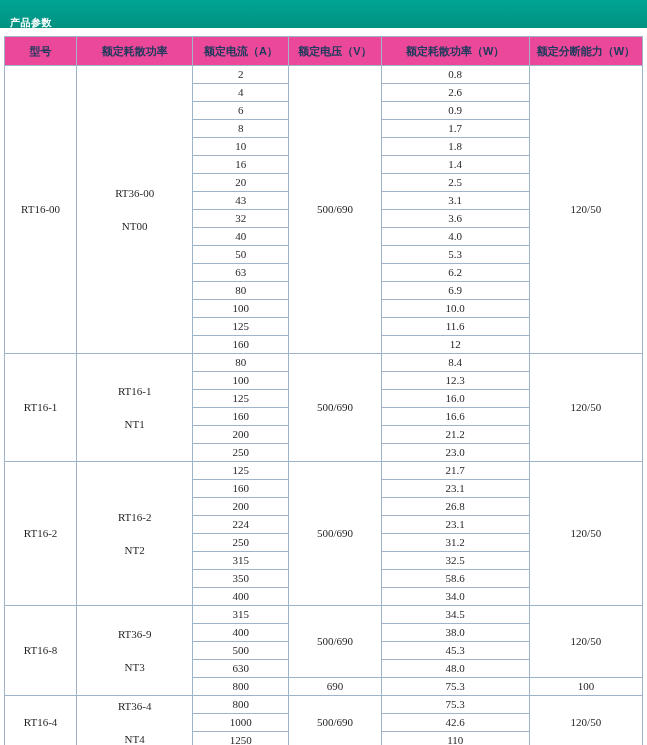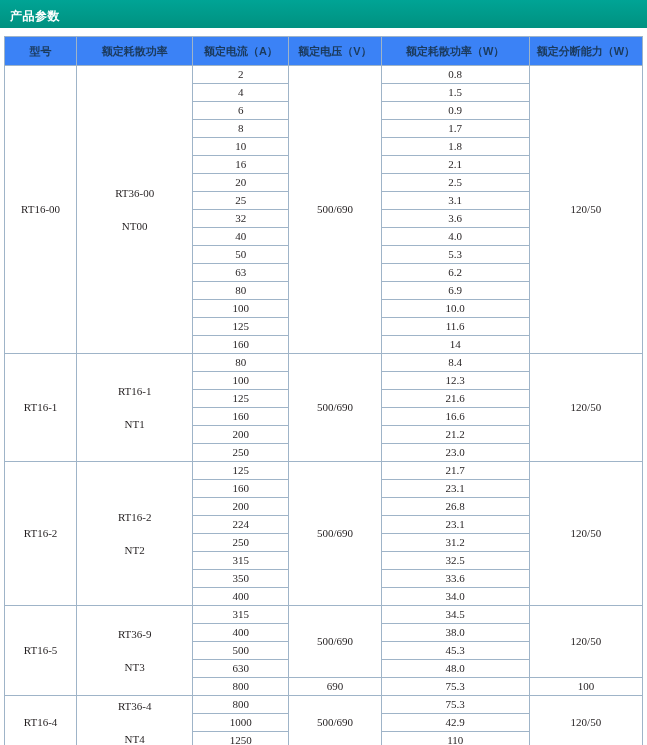--- a/index.html
+++ b/index.html
@@ -24,23 +24,23 @@
     left: 0;
     top: 0;
     width: 647px;
     height: 28px;
     background: #00a08b;
     background: linear-gradient(to bottom, #00a495 0%, #009180 100%);
   }
   .title-bar .title-text {
     position: absolute;
     left: 10px;
-    top: 8px;
+    top: 16px;
     font-family: "Liberation Sans", "DejaVu Sans", sans-serif;
-    font-size: 12px;
+    font-size: 10px;
     font-weight: bold;
     color: #ffffff;
     letter-spacing: 0.5px;
   }
   table.spec {
     position: absolute;
     left: 4px;
     top: 36px;
     width: 639px;
     border-collapse: collapse;
@@ -48,21 +48,21 @@
     font-size: 11px;
   }
   table.spec td, table.spec th {
     border: 1px solid #9fb4c8;
     text-align: center;
     vertical-align: middle;
     padding: 0;
     line-height: 1.1;
   }
   thead th {
-    background: #3b82f6;
+    background: #ec4899;
     height: 28px;
     font-family: "Liberation Sans", "DejaVu Sans", sans-serif;
     font-size: 11px;
     font-weight: bold;
     color: #1b3a5c;
   }
   td.model, td.equiv, td.voltage, td.breaking {
     font-size: 11px;
   }
   td.equiv .line2 {
@@ -115,44 +115,44 @@
           <span>RT36-00</span>
           <span class="line2">NT00</span>
         </td>
         <td class="cur">2</td>
         <td class="voltage" rowspan="16">500/690</td>
         <td class="pow">0.8</td>
         <td class="breaking" rowspan="16">120/50</td>
       </tr>
       <tr>
           <td class="cur">4</td>
-          <td class="pow">1.5</td>
+          <td class="pow">2.6</td>
         </tr>
       <tr>
           <td class="cur">6</td>
           <td class="pow">0.9</td>
         </tr>
       <tr>
           <td class="cur">8</td>
           <td class="pow">1.7</td>
         </tr>
       <tr>
           <td class="cur">10</td>
           <td class="pow">1.8</td>
         </tr>
       <tr>
           <td class="cur">16</td>
-          <td class="pow">2.1</td>
+          <td class="pow">1.4</td>
         </tr>
       <tr>
           <td class="cur">20</td>
           <td class="pow">2.5</td>
         </tr>
       <tr>
-          <td class="cur">25</td>
+          <td class="cur">43</td>
           <td class="pow">3.1</td>
         </tr>
       <tr>
           <td class="cur">32</td>
           <td class="pow">3.6</td>
         </tr>
       <tr>
           <td class="cur">40</td>
           <td class="pow">4.0</td>
         </tr>
@@ -171,41 +171,41 @@
       <tr>
           <td class="cur">100</td>
           <td class="pow">10.0</td>
         </tr>
       <tr>
           <td class="cur">125</td>
           <td class="pow">11.6</td>
         </tr>
       <tr>
           <td class="cur">160</td>
-          <td class="pow">14</td>
+          <td class="pow">12</td>
         </tr>
 
       <tr>
         <td class="model" rowspan="6">RT16-1</td>
         <td class="equiv" rowspan="6">
           <span>RT16-1</span>
           <span class="line2">NT1</span>
         </td>
         <td class="cur">80</td>
         <td class="voltage" rowspan="6">500/690</td>
         <td class="pow">8.4</td>
         <td class="breaking" rowspan="6">120/50</td>
       </tr>
       <tr>
           <td class="cur">100</td>
           <td class="pow">12.3</td>
         </tr>
       <tr>
           <td class="cur">125</td>
-          <td class="pow">21.6</td>
+          <td class="pow">16.0</td>
         </tr>
       <tr>
           <td class="cur">160</td>
           <td class="pow">16.6</td>
         </tr>
       <tr>
           <td class="cur">200</td>
           <td class="pow">21.2</td>
         </tr>
       <tr>
@@ -239,29 +239,29 @@
       <tr>
           <td class="cur">250</td>
           <td class="pow">31.2</td>
         </tr>
       <tr>
           <td class="cur">315</td>
           <td class="pow">32.5</td>
         </tr>
       <tr>
           <td class="cur">350</td>
-          <td class="pow">33.6</td>
+          <td class="pow">58.6</td>
         </tr>
       <tr>
           <td class="cur">400</td>
           <td class="pow">34.0</td>
         </tr>
 
       <tr>
-        <td class="model" rowspan="5">RT16-5</td>
+        <td class="model" rowspan="5">RT16-8</td>
         <td class="equiv" rowspan="5">
           <span>RT36-9</span>
           <span class="line2">NT3</span>
         </td>
         <td class="cur">315</td>
         <td class="voltage" rowspan="4">500/690</td>
         <td class="pow">34.5</td>
         <td class="breaking" rowspan="4">120/50</td>
       </tr>
       <tr>
@@ -289,21 +289,21 @@
           <span>RT36-4</span>
           <span class="line2">NT4</span>
         </td>
         <td class="cur">800</td>
         <td class="voltage" rowspan="3">500/690</td>
         <td class="pow">75.3</td>
         <td class="breaking" rowspan="3">120/50</td>
       </tr>
       <tr>
           <td class="cur">1000</td>
-          <td class="pow">42.9</td>
+          <td class="pow">42.6</td>
         </tr>
       <tr>
           <td class="cur">1250</td>
           <td class="pow">110</td>
         </tr>
 
     </tbody>
   </table>
 
 </div>

